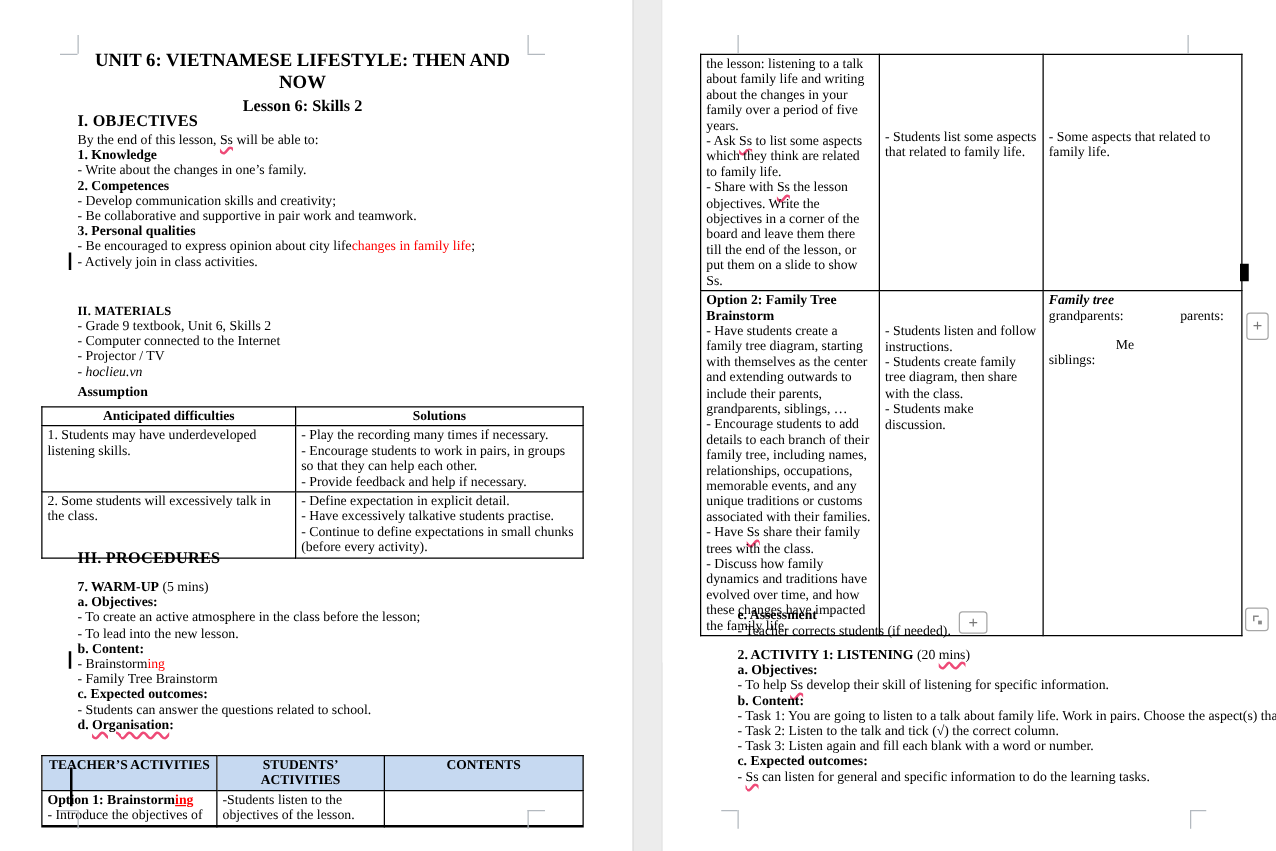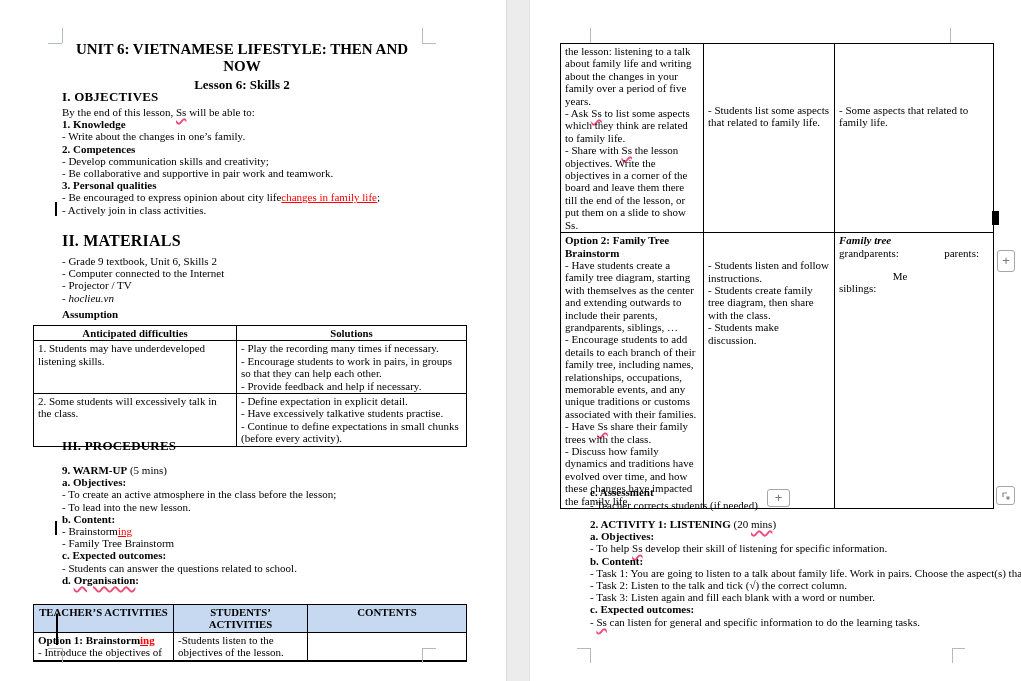--- a/index.html
+++ b/index.html
@@ -18,21 +18,21 @@
   .h-sec{font-size:13px;font-weight:bold;letter-spacing:.2px;}
   .bold11{font-size:11px;font-weight:bold;}
   .lp-title{position:absolute;left:62px;top:41px;width:360px;text-align:center;}
   .lp-title .t1{font-size:15px;font-weight:bold;}
   .lp-title .t2{font-size:13px;font-weight:bold;margin-top:2px;}
   
   .rt-b{font-weight:bold;}
   .rt-i{font-style:italic;}
   .rt-bi{font-weight:bold;font-style:italic;}
   .rt-sp{text-decoration-line:underline;text-decoration-style:wavy;text-decoration-color:#ee4a77;text-decoration-thickness:2px;text-underline-offset:2px;}
-  .rt-ins{color:#ff0000;text-decoration:underline;}
+  .rt-ins{color:#ff0000;}
   .rt-bins{color:#ff0000;font-weight:bold;text-decoration:underline;}
   
   table.doc-table{border-collapse:collapse;table-layout:fixed;}
   table.doc-table td,table.doc-table th{border:1px solid #000;vertical-align:top;
     font-size:11px;line-height:12.4px;padding:1px 4px;overflow:hidden;}
   table.doc-table th{font-weight:bold;font-size:10.8px;}
   table.act-table{border-bottom:2px solid #000;}
   table.act-table th{background:#c6d9f1;}
   .rtbl td{font-size:10.5px;}
   .cell-pad-r1{padding-top:60px !important;}
@@ -67,21 +67,21 @@
       <div class="para"><span class="rt-b">1. Knowledge</span></div>
       <div class="para"><span>- Write about the changes in one’s family.</span></div>
       <div class="para"><span class="rt-b">2. Competences</span></div>
       <div class="para"><span>- Develop communication skills and creativity;</span></div>
       <div class="para"><span>- Be collaborative and supportive in pair work and teamwork.</span></div>
       <div class="para"><span class="rt-b">3. Personal qualities</span></div>
       <div class="para"><span>- Be encouraged to express opinion about city life</span><span class="rt-ins">changes in family life</span><span>;</span></div>
       <div class="para"><span>- Actively join in class activities.</span></div>
     </div>
 
-  <div class="abs h-sec" style="left:62px;top:232px;font-size:16px;">II. MATERIALS</div>
+  <div class="abs h-sec" style="left:62px;top:244px;font-size:10px;">II. MATERIALS</div>
   <div class="abs body-block" style="left:62px;top:255px;width:400px;">
       <div class="para"><span>- Grade 9 textbook, Unit 6, Skills 2</span></div>
       <div class="para"><span>- Computer connected to the Internet</span></div>
       <div class="para"><span>- Projector / TV</span></div>
       <div class="para"><span class="rt-i">- hoclieu.vn</span></div>
     </div>
 
   <div class="abs bold11" style="left:62px;top:308px;">Assumption</div>
 
   <table class="abs doc-table" style="left:33px;top:325px;width:433px;">
@@ -112,21 +112,21 @@
             <div class="para"><span>- Define expectation in explicit detail.</span></div>
             <div class="para"><span>- Have excessively talkative students practise.</span></div>
             <div class="para"><span>- Continue to define expectations in small chunks (before every activity).</span></div>
           </td>
     </tr>
   </tbody>
     </table>
 
   <div class="abs h-sec" style="left:62px;top:438px;">III. PROCEDURES</div>
   <div class="abs body-block" style="left:62px;top:464px;width:400px;">
-      <div class="para"><span class="rt-b">9. WARM-UP</span><span> (5 mins)</span></div>
+      <div class="para"><span class="rt-b">7. WARM-UP</span><span> (5 mins)</span></div>
       <div class="para"><span class="rt-b">a. Objectives:</span></div>
       <div class="para"><span>- To create an active atmosphere in the class before the lesson;</span></div>
       <div class="para"><span>- To lead into the new lesson.</span></div>
       <div class="para"><span class="rt-b">b. Content:</span></div>
       <div class="para"><span>- Brainstorm</span><span class="rt-ins">ing</span></div>
       <div class="para"><span>- Family Tree Brainstorm</span></div>
       <div class="para"><span class="rt-b">c. Expected outcomes:</span></div>
       <div class="para"><span>- Students can answer the questions related to school.</span></div>
       <div class="para"><span class="rt-b">d. </span><span class="rt-b rt-sp">Organisation</span><span class="rt-b">:</span></div>
     </div>

